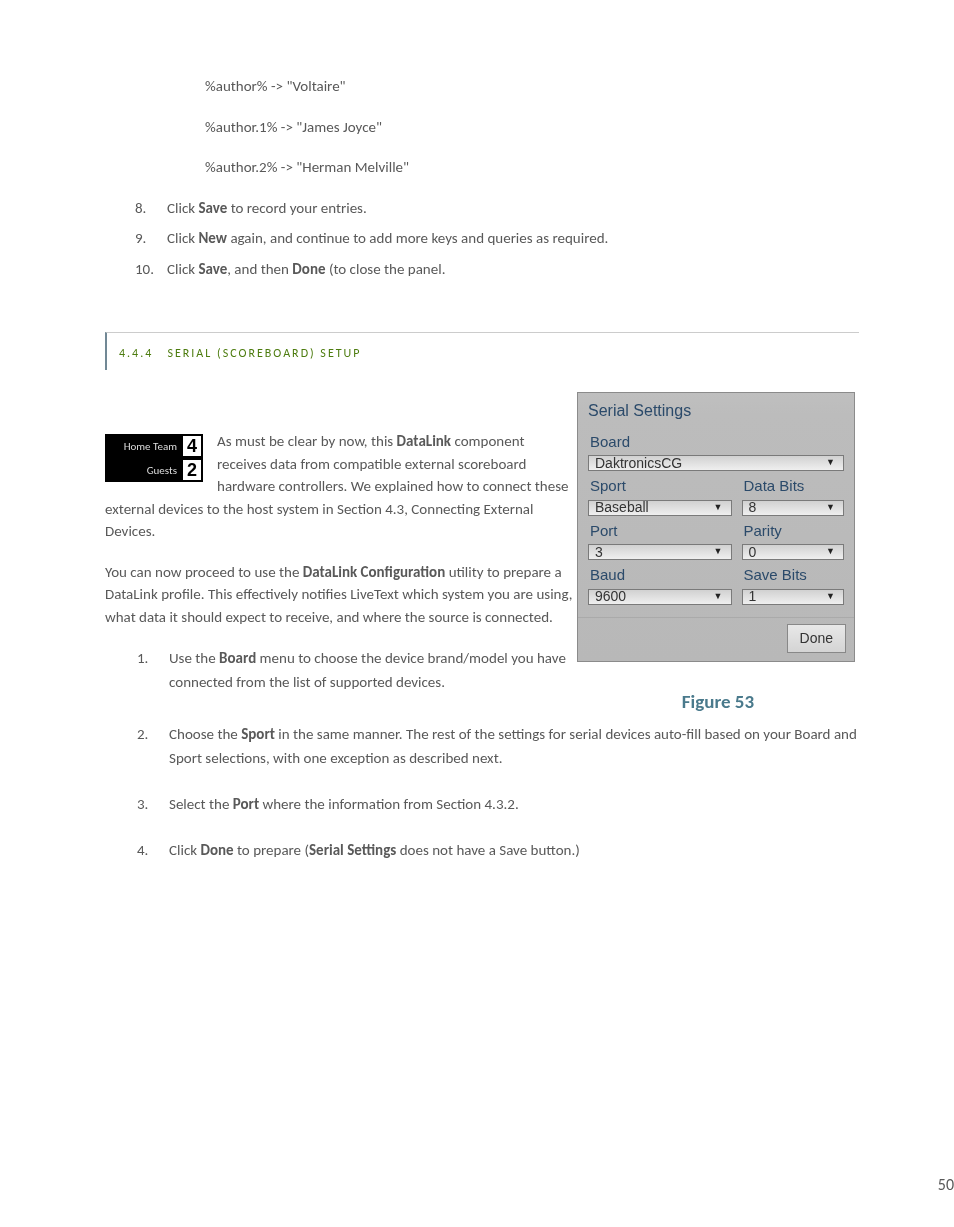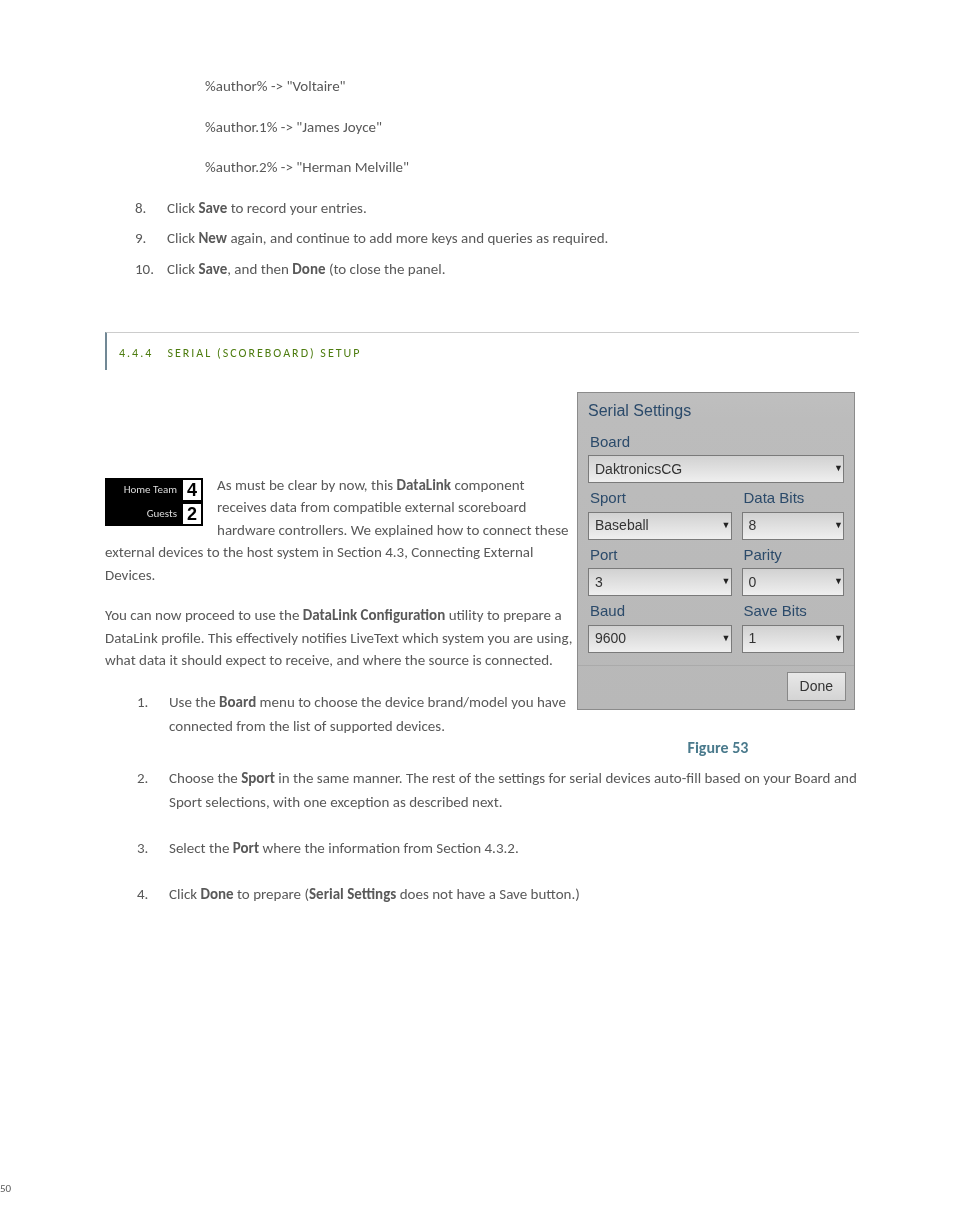--- a/index.html
+++ b/index.html
@@ -72,45 +72,45 @@
   }
   .sp-row { display: flex; gap: 10px; }
   .sp-col-l { flex: 1.4; }
   .sp-col-r { flex: 1; }
   .sp-input {
     display: flex;
     align-items: center;
     justify-content: space-between;
     background: linear-gradient(180deg, #d1d1d1, #efefef);
     border: 1px solid #7a7a7a;
-    height: 28px;
-    padding: 0 0 0 6px;
+    height: 16px;
+    padding: 0 8px 0 6px;
     color: #333;
     font-size: 14px;
   }
   .sp-input .caret { font-size: 9px; color: #222; }
   .sp-footer { text-align: right; padding: 6px 8px 8px; border-top: 1px solid #aaa; margin-top: 4px; }
   .sp-btn {
     display: inline-block;
     background: linear-gradient(180deg, #e8e8e8, #d4d4d4);
     border: 1px solid #888;
     padding: 3px 12px;
     color: #333;
     font-size: 14px;
   }
-  .fig-cap { text-align: center; color: #4a7a8c; font-size: 16px; font-weight: 700; margin-top: 26px; }
+  .fig-cap { text-align: center; color: #4a7a8c; font-size: 19px; font-weight: 700; margin-top: 26px; }
   .ol2 { margin-top: 6px; }
   .ol2 .ol-item { margin-left: 32px; margin-bottom: 22px; line-height: 1.6; }
   .page-num {
     position: absolute;
     bottom: 30px;
     left: 0;
     width: 100%;
-    text-align: left;
-    font-size: 11px;
+    text-align: right;
+    font-size: 16px;
     color: #595959;
   }
 </style>
 </head>
 <body>
 
 <div class="indent-block">%author% -&gt; "Voltaire"</div>
 <div class="indent-block">%author.1% -&gt; "James Joyce"</div>
 <div class="indent-block">%author.2% -&gt; "Herman Melville"</div>
 

